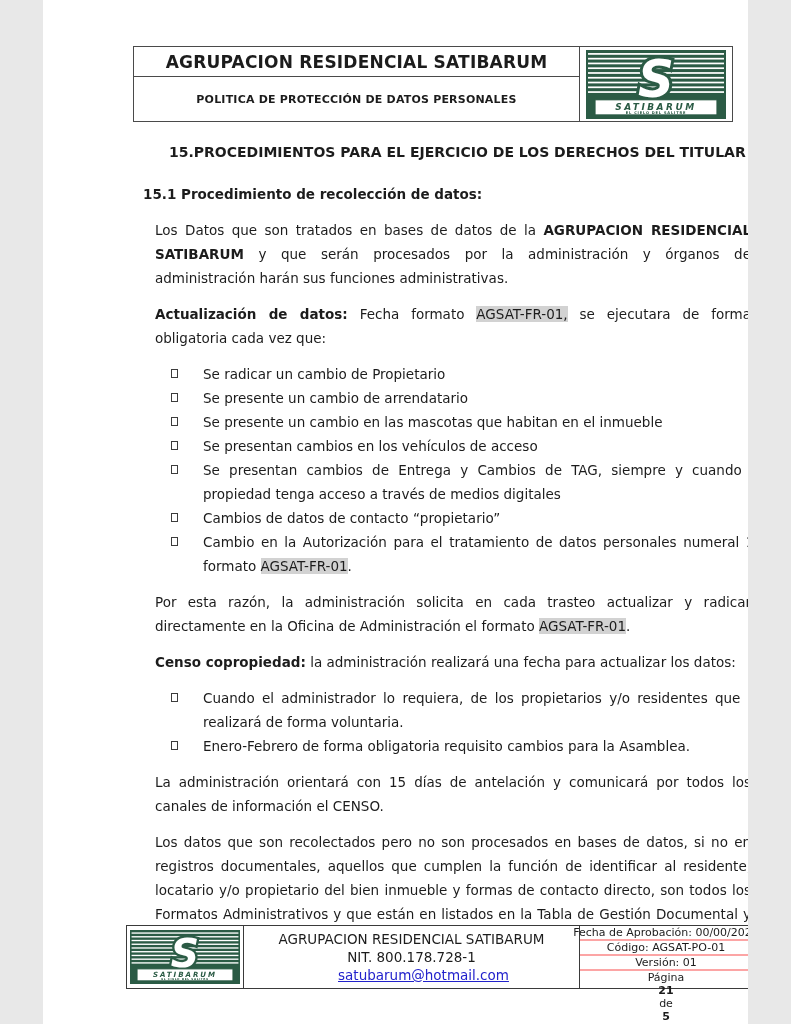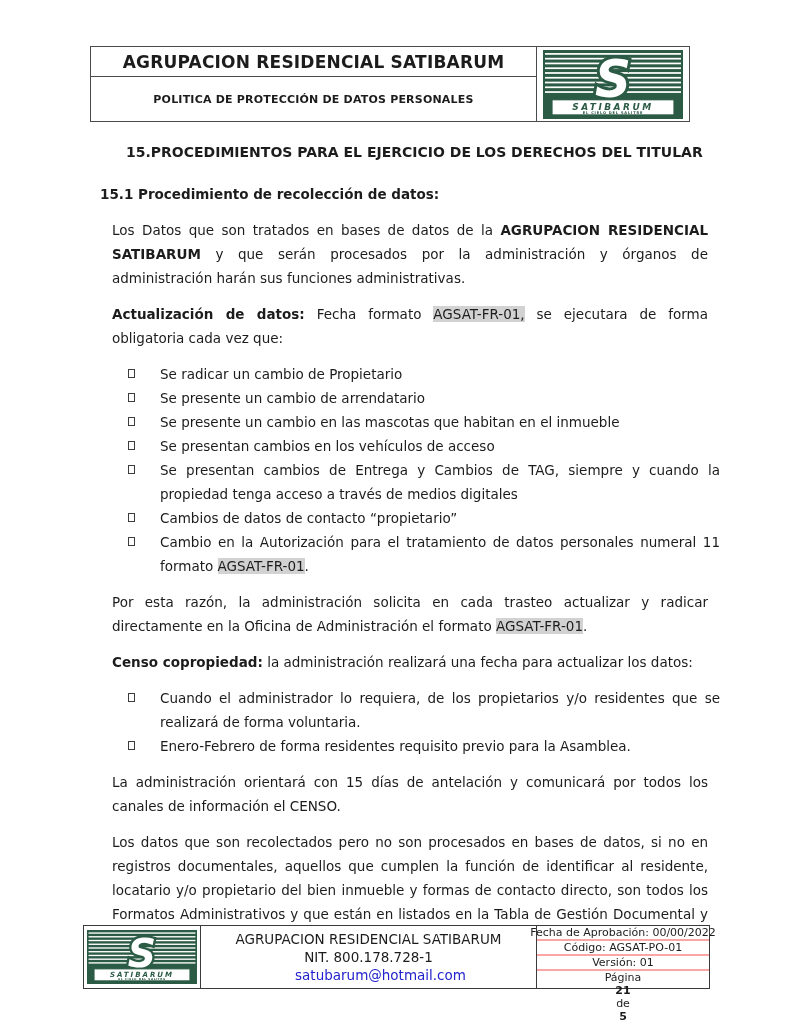--- a/index.html
+++ b/index.html
@@ -1,17 +1,17 @@
 <!DOCTYPE html>
 <html><head>
 <meta charset="utf-8">
 <style>
   html,body{margin:0;padding:0;background:#e8e8e8;}
   .page{
-    position:relative;width:791px;height:1024px;background:#ffffff;
+    position:relative;width:705px;height:1024px;background:#ffffff;
     font-family:"DejaVu Sans",sans-serif;color:#1c1c1c;overflow:hidden;
     margin:0 auto;
   }
   
   .doc-header{
     position:absolute;left:90px;top:46px;width:598px;
     display:flex;border:1.5px solid #4a4a4a;background:#fff;
   }
   .hdr-left{flex:1;display:flex;flex-direction:column;min-width:0;}
   .hdr-title{
@@ -52,21 +52,21 @@
   .doc-footer{
     position:absolute;left:83px;top:925px;width:627px;height:64px;
     display:flex;border:1.5px solid #3a3a3a;box-sizing:border-box;background:#fff;
   }
   .ftr-logo-cell{width:117px;border-right:1.5px solid #3a3a3a;padding:3px;box-sizing:border-box;
     display:flex;align-items:center;justify-content:center;}
   .ftr-center{
     flex:1;display:flex;flex-direction:column;align-items:center;justify-content:center;
     font-size:13.5px;line-height:18px;border-right:1.5px solid #3a3a3a;text-align:center;
   }
-  .ftr-email{color:#2222cc;cursor:pointer;margin-left:24px;}
+  .ftr-email{color:#2222cc;text-decoration:underline;cursor:pointer;margin-left:24px;}
   .ftr-meta{width:172px;display:flex;flex-direction:column;}
   .meta-row{
     flex:1;display:flex;align-items:center;justify-content:center;
     font-size:11px;border-bottom:2px solid #fca5a5;white-space:nowrap;
   }
   .meta-row:last-child{border-bottom:none;flex-direction:column;}
   svg text{font-family:"DejaVu Sans",sans-serif;}
 </style>
 </head>
 <body>
@@ -115,21 +115,21 @@
         <li><span class="bullet"></span><span>Se presentan cambios de Entrega y Cambios de TAG, siempre y cuando la propiedad tenga acceso a través de medios digitales</span></li>
         <li><span class="bullet"></span><span>Cambios de datos de contacto “propietario”</span></li>
         <li><span class="bullet"></span><span>Cambio en la Autorización para el tratamiento de datos personales numeral 11 formato </span><span class="hl">AGSAT-FR-01</span><span>.</span></li>
       </ul>
 
     <p class="para"><span>Por esta razón, la administración solicita en cada trasteo actualizar y radicar directamente en la Oficina de Administración el formato </span><span class="hl">AGSAT-FR-01</span><span>.</span></p>
     <p class="para"><span class="b">Censo copropiedad:</span><span> la administración realizará una fecha para actualizar los datos:</span></p>
 
     <ul class="doc-list">
         <li><span class="bullet"></span><span>Cuando el administrador lo requiera, de los propietarios y/o residentes que se realizará de forma voluntaria.</span></li>
-        <li><span class="bullet"></span><span>Enero-Febrero de forma residentes requisito previo para la Asamblea.</span></li>
+        <li><span class="bullet"></span><span>Enero-Febrero de forma obligatoria requisito cambios para la Asamblea.</span></li>
       </ul>
 
     <p class="para"><span>La administración orientará con 15 días de antelación y comunicará por todos los canales de información el CENSO.</span></p>
     <p class="para"><span>Los datos que son recolectados pero no son procesados en bases de datos, si no en registros documentales, aquellos que cumplen la función de identificar al residente, locatario y/o propietario del bien inmueble y formas de contacto directo, son todos los Formatos Administrativos y que están en listados en la Tabla de Gestión Documental y tabla de Retención Documental.</span></p>
   </div>
 
   <div class="doc-footer">
     <div class="ftr-logo-cell">
       <svg width="110" height="54" viewBox="0 0 140 68" preserveAspectRatio="none">
         <rect x="0" y="0" width="140" height="68" fill="#2b5b45"></rect>

